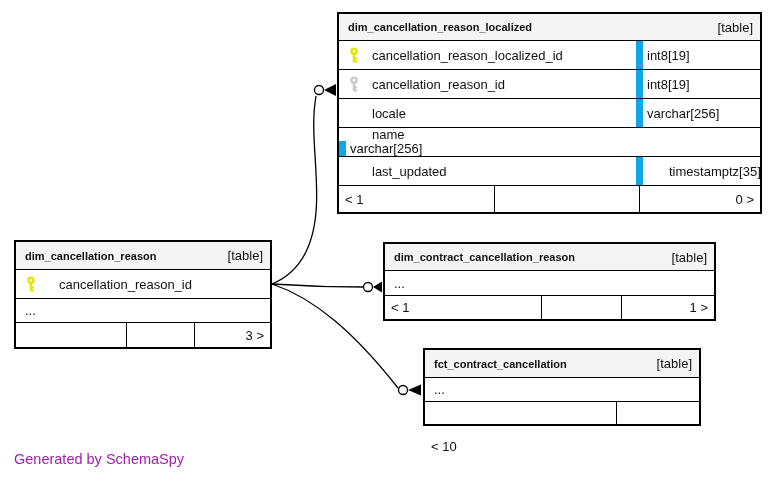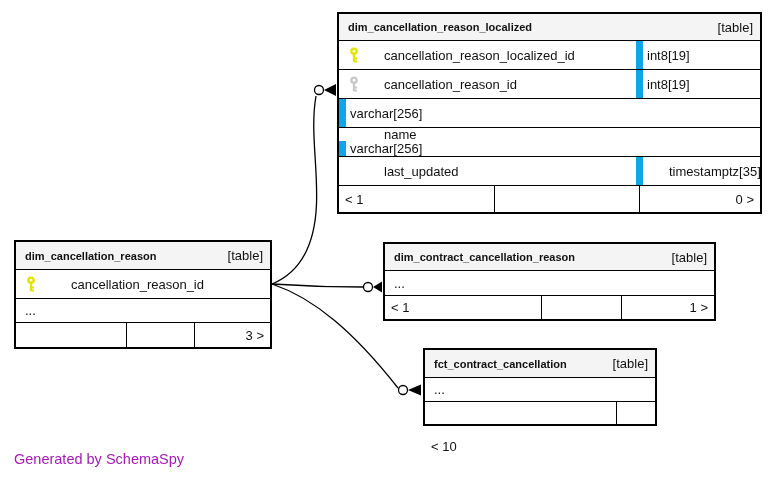--- a/index.html
+++ b/index.html
@@ -27,21 +27,21 @@
     align-items: stretch;
     border-bottom: 1px solid #000000;
     font-size: 13px;
   }
   .er-row:last-of-type { }
   .cell-name {
     flex: 1;
     display: flex;
     align-items: center;
     padding-left: 8px;
-    gap: 24px;
+    gap: 12px;
     white-space: nowrap;
     overflow: hidden;
   }
   .cell-name.noicon { padding-left: 9px; }
   .cell-type {
     border-left: 7px solid #0ea5e9;
     display: flex;
     align-items: center;
     padding: 0 4px;
     white-space: nowrap;
@@ -124,20 +124,24 @@
             <line x1="5" y1="7" x2="5" y2="15" stroke="#c9c9c9" stroke-width="2.4"></line>
             <line x1="5" y1="11.5" x2="8" y2="11.5" stroke="#c9c9c9" stroke-width="2"></line>
             <line x1="5" y1="14.5" x2="8" y2="14.5" stroke="#c9c9c9" stroke-width="2"></line>
           </svg>
       </span>
       <span>cancellation_reason_id</span>
     </div>
     <div class="cell-type" style="width:124px;">int8[19]</div>
   </div>
   <div class="er-row" style="height:29px;">
+    <div class="cell-name">
+        <span class="key-slot"></span>
+        <span>locale</span>
+      </div>
     <div class="cell-type" style="width:124px;">varchar[256]</div>
   </div>
   <div class="er-row" style="height:29px;flex-direction:column;">
     <div class="cell-name">
         <span class="key-slot"></span>
         <span>name</span>
       </div>
     <div class="cell-type" style="width:124px;">varchar[256]</div>
   </div>
   <div class="er-row" style="height:29px;">
@@ -194,21 +198,21 @@
         <span>...</span>
       </div>
   </div>
   <div class="er-footer" style="height:23px;">
     <div class="fcell" style="width:157px;">&lt; 1</div>
     <div class="fcell" style="width:80px;"></div>
     <div class="fcell" style="flex:1;">1 &gt;</div>
   </div>
 </div>
 
-<div class="er-table" style="left:423px; top:348px; width:234px;">
+<div class="er-table" style="left:423px; top:348px; width:278px;">
   <div class="er-header" style="height:28px;">
     <span class="er-name">fct_contract_cancellation</span>
     <span class="er-badge">[table]</span>
   </div>
   <div class="er-row" style="height:24px;">
     <div class="cell-name noicon">
         <span>...</span>
       </div>
   </div>
   <div class="er-footer" style="height:22px;">

